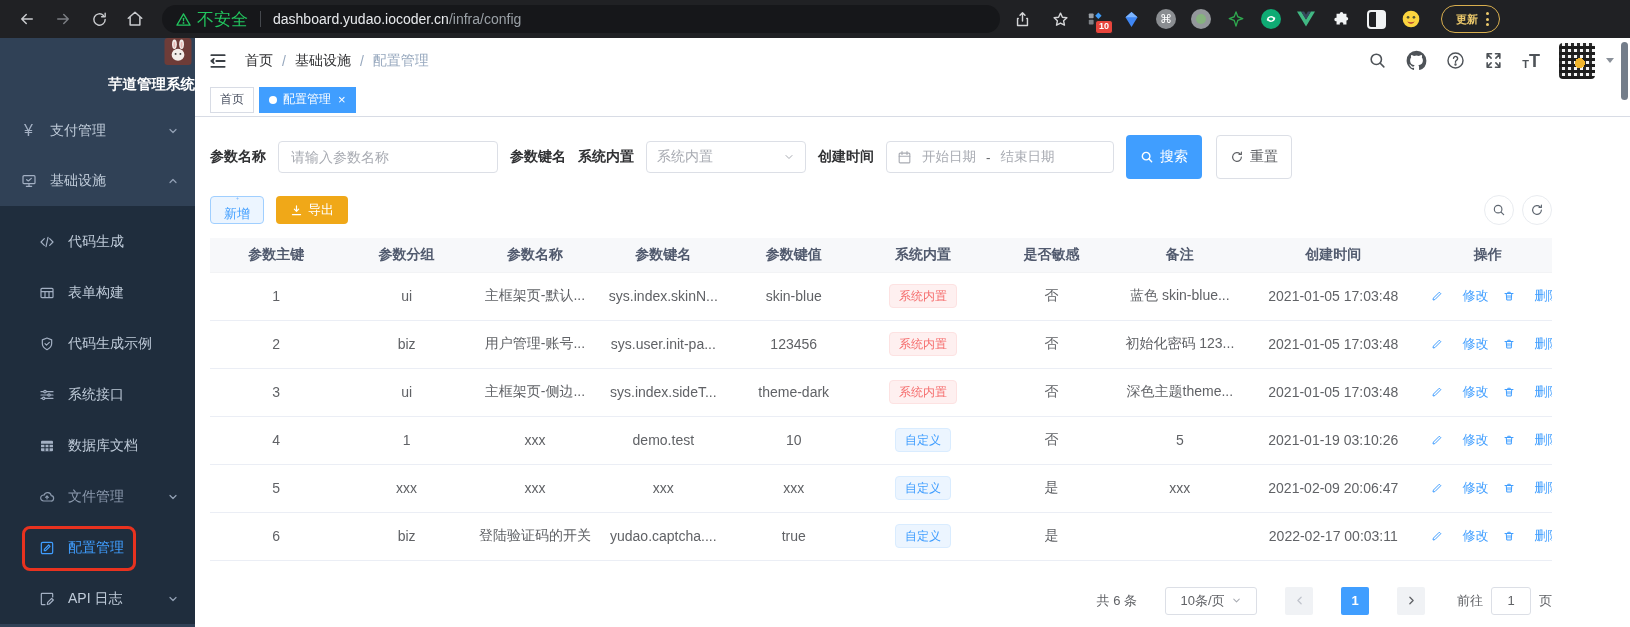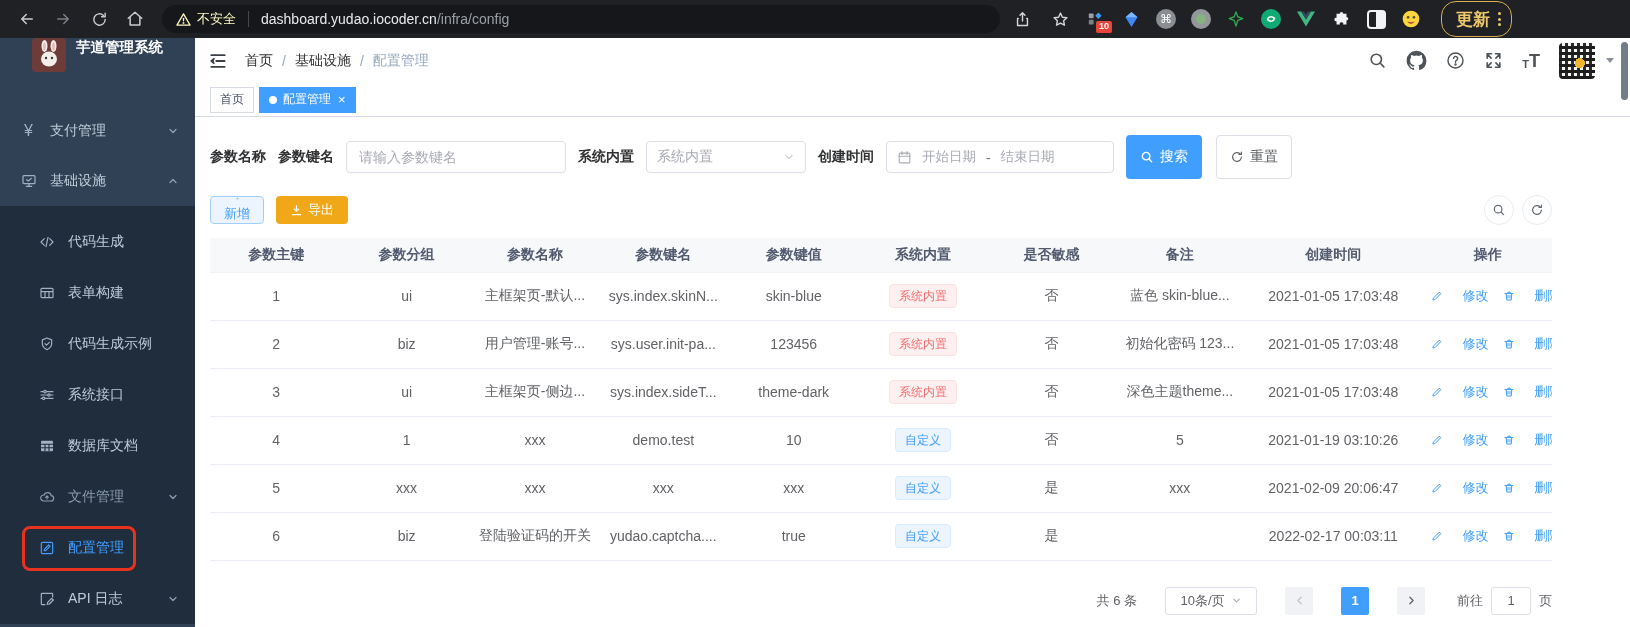--- a/index.html
+++ b/index.html
@@ -3,40 +3,40 @@
 <meta charset="utf-8">
 <style>
   * { margin:0; padding:0; box-sizing:border-box; }
   body { font-family:"Liberation Sans","DejaVu Sans",sans-serif; }
   .screen { width:1630px; height:627px; position:relative; overflow:hidden; background:#fff; }
 
   
   .browser-bar { height:38px; background:#202124; display:flex; align-items:center; padding:0 12px; gap:6px; }
   .bnav { width:30px; height:30px; border-radius:50%; display:flex; align-items:center; justify-content:center; color:#c9cbce; flex:none; }
   .url-pill { height:28px; flex:none; width:838px; margin:0 6px; background:#16171a; border-radius:14px; display:flex; align-items:center; padding:0 14px; gap:8px; }
-  .url-warning { display:flex; align-items:center; gap:6px; color:#fef9c3; font-size:13px; }
+  .url-warning { display:flex; align-items:center; gap:6px; color:#22c55e; font-size:17px; }
   .url-divider { width:1px; height:16px; background:#45484d; margin:0 4px; }
   .url-text { font-size:14px; color:#e8eaed; white-space:nowrap; }
   .url-text .path { color:#9aa0a6; }
   .chrome-actions { display:flex; align-items:center; gap:13px; margin-left:2px; color:#d4d5d7; }
   .ext { width:22px; height:22px; display:flex; align-items:center; justify-content:center; position:relative; flex:none; }
   .ext-badge { position:absolute; bottom:-4px; right:-6px; background:#e8453c; color:#fff; font-size:9px; font-weight:bold; padding:1px 3px; border-radius:3px; line-height:1.1; border:1px solid #202124; }
   .cmd-circle { width:20px; height:20px; border-radius:50%; background:#8a8d91; color:#fff; font-size:12px; display:flex; align-items:center; justify-content:center; }
   .ring-circle { width:20px; height:20px; border-radius:50%; background:#93979b; display:flex; align-items:center; justify-content:center; }
   .ring-circle i { width:10px; height:10px; border-radius:50%; background:#86b37e; }
   .swirl-circle { width:20px; height:20px; border-radius:50%; background:#0fab74; display:flex; align-items:center; justify-content:center; color:#fff; }
   .half-square { width:19px; height:19px; border:2px solid #f1f3f4; border-radius:4px; background:linear-gradient(90deg, transparent 50%, #f1f3f4 50%); }
-  .update-pill { margin-left:6px; border:1.5px solid #d8ae4e; border-radius:15px; height:36px; display:flex; align-items:center; gap:8px; padding:0 10px 0 14px; color:#ecc96b; font-size:17px; font-weight:bold; flex:none; }
+  .update-pill { margin-left:6px; border:1.5px solid #d8ae4e; border-radius:15px; height:28px; display:flex; align-items:center; gap:8px; padding:0 10px 0 14px; color:#ecc96b; font-size:11px; font-weight:bold; flex:none; }
   .kebab { display:flex; flex-direction:column; gap:2.5px; }
   .kebab i { width:3px; height:3px; border-radius:50%; background:#ecc96b; }
 
   
   .app { display:flex; height:589px; }
   .sidebar { width:195px; background:#304156; color:#bfcbd9; flex:none; display:flex; flex-direction:column; }
-  .logo-row { height:56px; display:flex; align-items:flex-start; justify-content:center; gap:10px; }
+  .logo-row { height:56px; display:flex; align-items:flex-end; justify-content:center; gap:10px;flex-direction:column; }
   .logo-row .title { color:#fff; font-size:14.5px; font-weight:bold; }
   .menu { padding-top:12px; }
   .menu-item { height:50px; display:flex; align-items:center; gap:13px; padding-left:20px; font-size:14px; cursor:pointer; }
   .menu-item .chev { margin-left:auto; margin-right:16px; color:#93a1b5; }
   .submenu { background:#1f2d3d; padding-top:10px; }
   .submenu .menu-item { height:51px; padding-left:38px; position:relative; }
   .menu-item .mi { width:17px; display:flex; justify-content:center; color:#a3b0c3; flex:none; font-style:normal; }
   .menu-item.active, .menu-item.active .mi { color:#409eff; }
   .annotation-box { position:absolute; left:22px; top:4px; width:114px; height:45px; border:3px solid #e8321f; border-radius:8px; pointer-events:none; }
 
@@ -423,24 +423,24 @@
           <span class="dot"></span>
           <span>配置管理</span>
           <span class="close">×</span>
         </span>
       </div>
 
       <div class="content">
 
         <div class="filter-row">
           <span class="f-label">参数名称</span>
+          <div class="f-group">
+            <input class="text-input" type="text" placeholder="请输入参数名称" style="">
+          </div>
           <span class="f-label">参数键名</span>
-          <div class="f-group">
-            <input class="text-input" type="text" placeholder="请输入参数键名" style="">
-          </div>
           <span class="f-label">系统内置</span>
           <div class="f-group">
             <div class="select-box">
               <span>系统内置</span>
               <span class="chev">
                 <svg width="12" height="12" viewBox="0 0 24 24" fill="none" stroke="currentColor" stroke-width="2" stroke-linecap="round" stroke-linejoin="round">
                     <path d="m6 9 6 6 6-6"></path>
                   </svg>
               </span>
             </div>

